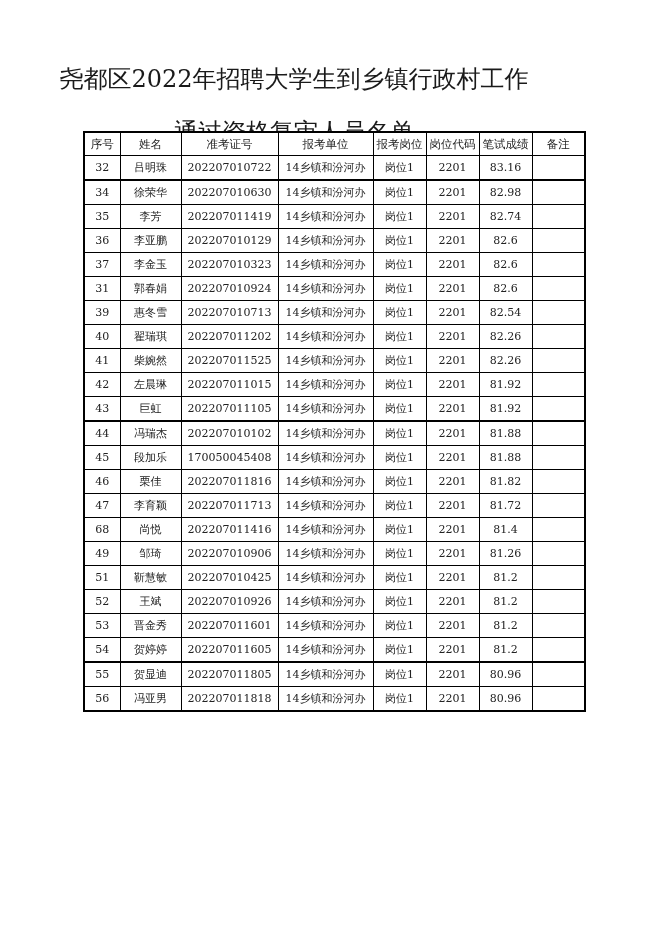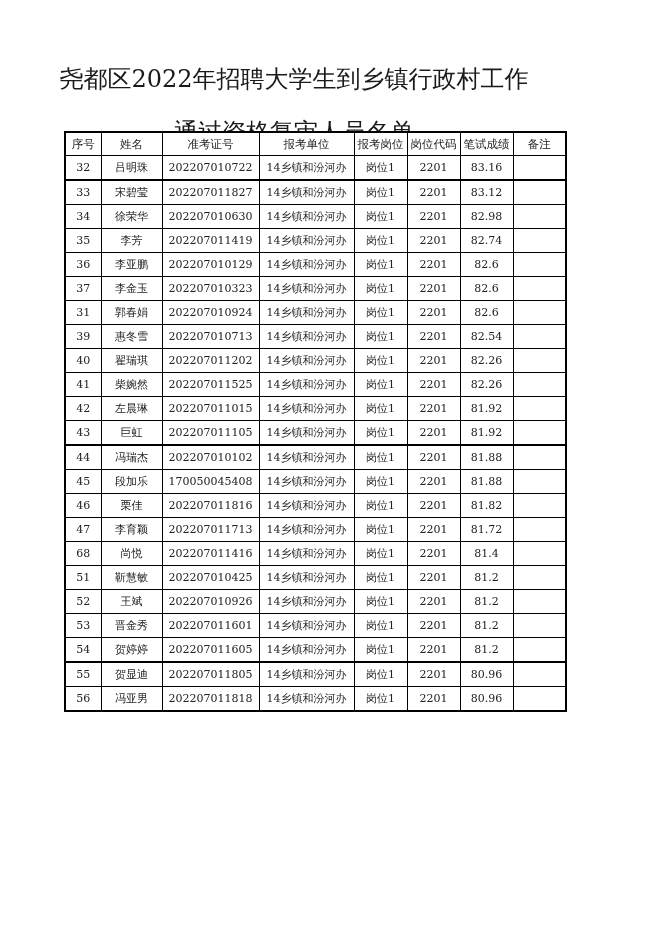--- a/index.html
+++ b/index.html
@@ -8,21 +8,21 @@
     font-family: "DejaVu Serif", "Liberation Serif", serif; color: #1a1a1a;
   }
   .title {
     position: absolute; left: 0; width: 588px; text-align: center;
     font-size: 24px; letter-spacing: 0px; white-space: nowrap;
     font-family: "DejaVu Serif", "Liberation Serif", serif;
   }
   .title.line1 { top: 63px; }
   .title.line2 { top: 116px; }
   table.roster {
-    position: absolute; left: 64px; top: 131px;
+    position: absolute; left: 83px; top: 131px;
     border-collapse: collapse; background: #fff;
     table-layout: fixed; width: 501px;
     border: 2px solid #000;
   }
   table.roster th, table.roster td {
     border: 1px solid #000;
     height: 23px; padding: 0; text-align: center;
     font-size: 11px; font-weight: normal; white-space: nowrap; overflow: hidden;
     font-family: "DejaVu Serif", "Liberation Serif", serif; color: #222;
   }
@@ -64,30 +64,20 @@
         <td class="num">32</td>
         <td>吕明珠</td>
         <td class="num">202207010722</td>
         <td>14乡镇和汾河办</td>
         <td>岗位1</td>
         <td class="num">2201</td>
         <td class="num">83.16</td>
         <td></td>
       </tr>
       <tr>
-        <td class="num">33</td>
-        <td>宋碧莹</td>
-        <td class="num">202207011827</td>
-        <td>14乡镇和汾河办</td>
-        <td>岗位1</td>
-        <td class="num">2201</td>
-        <td class="num">83.12</td>
-        <td></td>
-      </tr>
-      <tr>
         <td class="num">34</td>
         <td>徐荣华</td>
         <td class="num">202207010630</td>
         <td>14乡镇和汾河办</td>
         <td>岗位1</td>
         <td class="num">2201</td>
         <td class="num">82.98</td>
         <td></td>
       </tr>
       <tr>
@@ -224,20 +214,30 @@
         <td class="num">68</td>
         <td>尚悦</td>
         <td class="num">202207011416</td>
         <td>14乡镇和汾河办</td>
         <td>岗位1</td>
         <td class="num">2201</td>
         <td class="num">81.4</td>
         <td></td>
       </tr>
       <tr>
+        <td class="num">49</td>
+        <td>邹琦</td>
+        <td class="num">202207010906</td>
+        <td>14乡镇和汾河办</td>
+        <td>岗位1</td>
+        <td class="num">2201</td>
+        <td class="num">81.26</td>
+        <td></td>
+      </tr>
+      <tr>
         <td class="num">51</td>
         <td>靳慧敏</td>
         <td class="num">202207010425</td>
         <td>14乡镇和汾河办</td>
         <td>岗位1</td>
         <td class="num">2201</td>
         <td class="num">81.2</td>
         <td></td>
       </tr>
       <tr>

